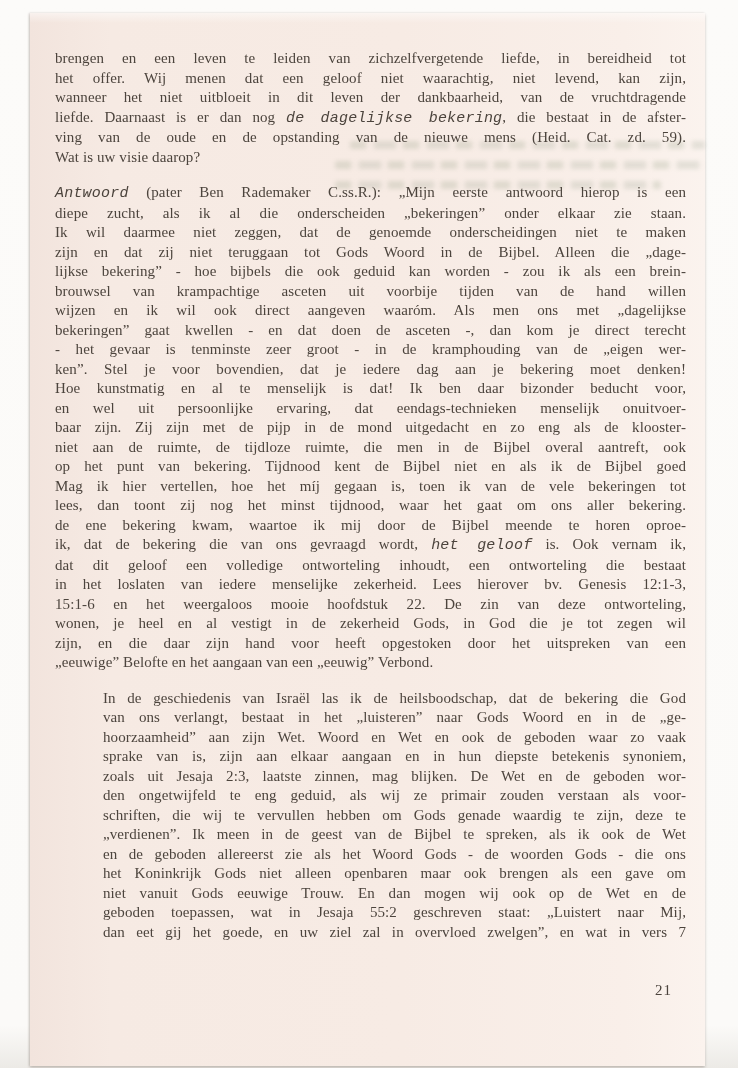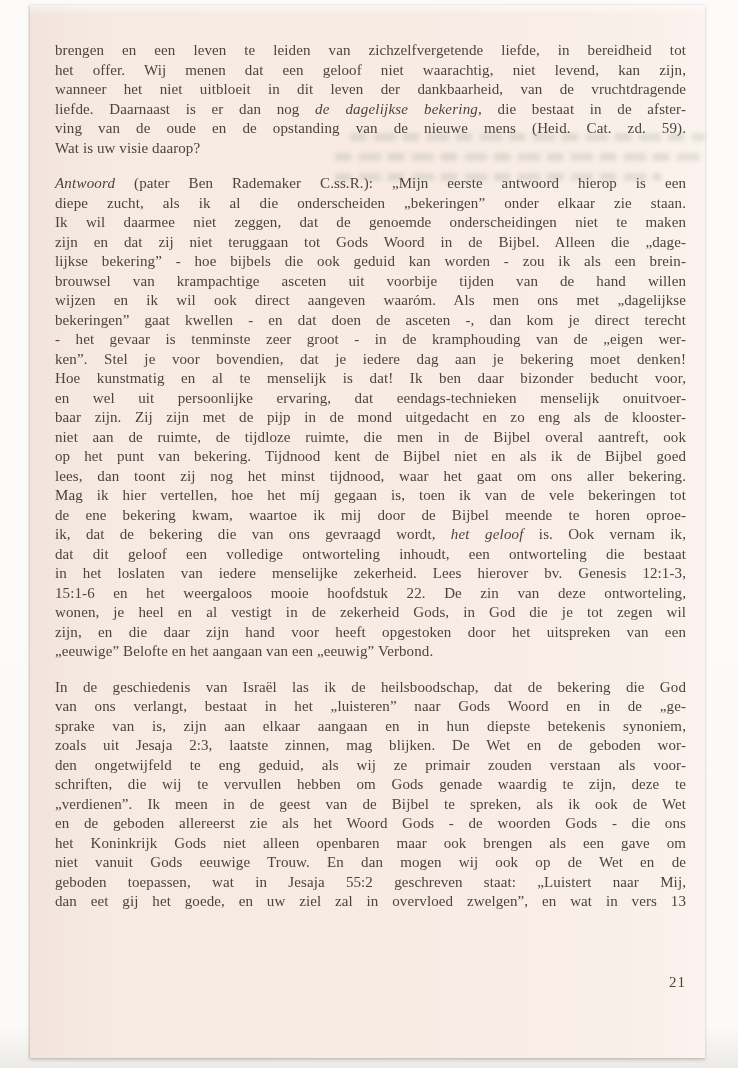--- a/index.html
+++ b/index.html
@@ -10,21 +10,21 @@
     width: 738px;
     height: 1068px;
     position: relative;
     overflow: hidden;
     background: linear-gradient(180deg, #fcfbf9 0%, #fbfaf8 96%, #eceae6 100%);
     font-family: "Liberation Serif", "DejaVu Serif", serif;
   }
   .paper {
     position: absolute;
     left: 30px;
-    top: 5px;
+    top: 13px;
     width: 675px;
     height: 1053px;
     background: linear-gradient(90deg, #f2e4dd 0%, #f6eae3 12%, #f7ebe4 55%, #f9efe9 88%, #fbf3ee 100%);
     box-shadow: -1px 0 2px rgba(120,100,90,0.25), 0 2px 3px rgba(100,90,80,0.28);
   }
   .paper::before {
     content: "";
     position: absolute;
     left: 0; top: 0; right: 0;
     height: 10px;
@@ -39,48 +39,50 @@
     color: var(--ink, #4c443d);
     font-size: 15px;
     line-height: 19.5px;
     letter-spacing: 0.1px;
   }
   .paragraph {
     margin: 0 0 16px 0;
   }
   .paragraph:last-child {
     margin-bottom: 0;
+    margin-left: 48px;
   }
   .line {
     text-align: justify;
     text-align-last: justify;
     white-space: normal;
   }
   .line-last {
     text-align-last: left;
   }
   .line em {
     font-style: italic;
     letter-spacing: 0.2px;
+    font-family: Liberation Mono, monospace;
   }
   .page-number {
     position: absolute;
     left: 25px;
     top: 969px;
     width: 631px;
     text-align: right;
     padding-right: 0;
     box-sizing: border-box;
     color: var(--ink, #4c443d);
     font-size: 15px;
     letter-spacing: 1px;
   }
   .page-number-inner {
     display: inline-block;
-    margin-right: 0;
+    margin-right: 14px;
   }
   
   .ghost-lines {
     position: absolute;
     left: 305px;
     top: 128px;
     width: 370px;
     height: 60px;
     filter: blur(2.2px);
     opacity: 0.28;
@@ -129,44 +131,45 @@
         <div class="line">brouwsel van krampachtige asceten uit voorbije tijden van de hand willen</div>
         <div class="line">wijzen en ik wil ook direct aangeven waaróm. Als men ons met „dagelijkse</div>
         <div class="line">bekeringen” gaat kwellen - en dat doen de asceten -, dan kom je direct terecht</div>
         <div class="line">- het gevaar is tenminste zeer groot - in de kramphouding van de „eigen wer-</div>
         <div class="line">ken”. Stel je voor bovendien, dat je iedere dag aan je bekering moet denken!</div>
         <div class="line">Hoe kunstmatig en al te menselijk is dat! Ik ben daar bizonder beducht voor,</div>
         <div class="line">en wel uit persoonlijke ervaring, dat eendags-technieken menselijk onuitvoer-</div>
         <div class="line">baar zijn. Zij zijn met de pijp in de mond uitgedacht en zo eng als de klooster-</div>
         <div class="line">niet aan de ruimte, de tijdloze ruimte, die men in de Bijbel overal aantreft, ook</div>
         <div class="line">op het punt van bekering. Tijdnood kent de Bijbel niet en als ik de Bijbel goed</div>
+        <div class="line">Mag ik hier vertellen, hoe het míj gegaan is, toen ik van de vele bekeringen tot</div>
         <div class="line">lees, dan toont zij nog het minst tijdnood, waar het gaat om ons aller bekering.</div>
-        <div class="line">Mag ik hier vertellen, hoe het míj gegaan is, toen ik van de vele bekeringen tot</div>
         <div class="line">de ene bekering kwam, waartoe ik mij door de Bijbel meende te horen oproe-</div>
         <div class="line">ik, dat de bekering die van ons gevraagd wordt, <em>het geloof</em> is. Ook vernam ik,</div>
         <div class="line">dat dit geloof een volledige ontworteling inhoudt, een ontworteling die bestaat</div>
         <div class="line">in het loslaten van iedere menselijke zekerheid. Lees hierover bv. Genesis 12:1-3,</div>
         <div class="line">15:1-6 en het weergaloos mooie hoofdstuk 22. De zin van deze ontworteling,</div>
         <div class="line">wonen, je heel en al vestigt in de zekerheid Gods, in God die je tot zegen wil</div>
         <div class="line">zijn, en die daar zijn hand voor heeft opgestoken door het uitspreken van een</div>
         <div class="line line-last">„eeuwige” Belofte en het aangaan van een „eeuwig” Verbond.</div>
       </div>
       <div class="paragraph">
         <div class="line">In de geschiedenis van Israël las ik de heilsboodschap, dat de bekering die God</div>
         <div class="line">van ons verlangt, bestaat in het „luisteren” naar Gods Woord en in de „ge-</div>
+        <div class="line">hoorzaamheid” aan zijn Wet. Woord en Wet en ook de geboden waar zo vaak</div>
         <div class="line">sprake van is, zijn aan elkaar aangaan en in hun diepste betekenis synoniem,</div>
         <div class="line">zoals uit Jesaja 2:3, laatste zinnen, mag blijken. De Wet en de geboden wor-</div>
         <div class="line">den ongetwijfeld te eng geduid, als wij ze primair zouden verstaan als voor-</div>
         <div class="line">schriften, die wij te vervullen hebben om Gods genade waardig te zijn, deze te</div>
         <div class="line">„verdienen”. Ik meen in de geest van de Bijbel te spreken, als ik ook de Wet</div>
         <div class="line">en de geboden allereerst zie als het Woord Gods - de woorden Gods - die ons</div>
         <div class="line">het Koninkrijk Gods niet alleen openbaren maar ook brengen als een gave om</div>
         <div class="line">niet vanuit Gods eeuwige Trouw. En dan mogen wij ook op de Wet en de</div>
         <div class="line">geboden toepassen, wat in Jesaja 55:2 geschreven staat: „Luistert naar Mij,</div>
-        <div class="line">dan eet gij het goede, en uw ziel zal in overvloed zwelgen”, en wat in vers 13</div>
+        <div class="line">dan eet gij het goede, en uw ziel zal in overvloed zwelgen”, en wat in vers 7</div>
       </div>
     </div>
 
   <div class="page-number">
     <span class="page-number-inner">21</span>
   </div>
 
 </div>
 
 </body></html>

